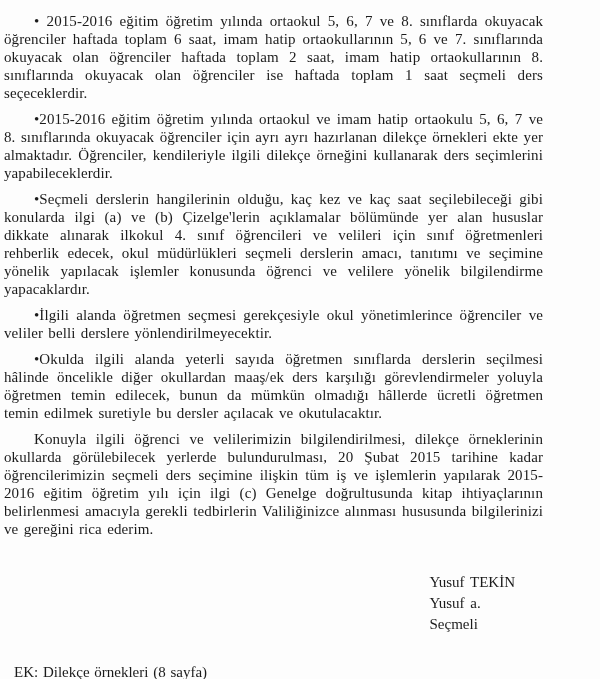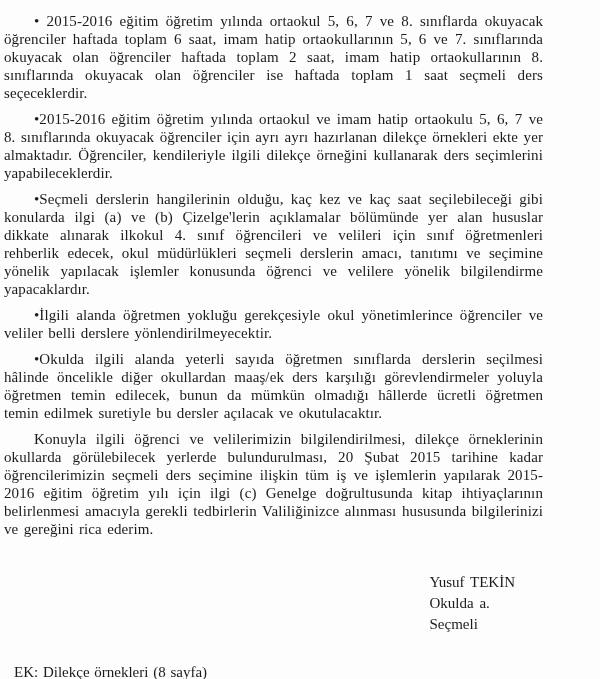--- a/index.html
+++ b/index.html
@@ -50,27 +50,27 @@
 
 <div class="page">
 
   <p class="body-par">• 2015-2016 eğitim öğretim yılında ortaokul 5, 6, 7 ve 8. sınıflarda okuyacak öğrenciler haftada toplam 6 saat, imam hatip ortaokullarının 5, 6 ve 7. sınıflarında okuyacak olan öğrenciler haftada toplam 2 saat, imam hatip ortaokullarının 8. sınıflarında okuyacak olan öğrenciler ise haftada toplam 1 saat seçmeli ders seçeceklerdir.</p>
 
   <p class="body-par">•2015-2016 eğitim öğretim yılında ortaokul ve imam hatip ortaokulu 5, 6, 7 ve 8. sınıflarında okuyacak öğrenciler için ayrı ayrı hazırlanan dilekçe örnekleri ekte yer almaktadır. Öğrenciler, kendileriyle ilgili dilekçe örneğini kullanarak ders seçimlerini yapabileceklerdir.</p>
 
   <p class="body-par">•Seçmeli derslerin hangilerinin olduğu, kaç kez ve kaç saat seçilebileceği gibi konularda ilgi (a) ve (b) Çizelge'lerin açıklamalar bölümünde yer alan hususlar dikkate alınarak ilkokul 4. sınıf öğrencileri ve velileri için sınıf öğretmenleri rehberlik edecek, okul müdürlükleri seçmeli derslerin amacı, tanıtımı ve seçimine yönelik yapılacak işlemler konusunda öğrenci ve velilere yönelik bilgilendirme yapacaklardır.</p>
 
 
-  <p class="body-par">•İlgili alanda öğretmen yokluğu gerekçesiyle okul yönetimlerince öğrenciler ve veliler belli derslere yönlendirilmeyecektir.</p>
+  <p class="body-par">•İlgili alanda öğretmen seçmesi gerekçesiyle okul yönetimlerince öğrenciler ve veliler belli derslere yönlendirilmeyecektir.</p>
 
   <p class="body-par">•Okulda ilgili alanda yeterli sayıda öğretmen sınıflarda derslerin seçilmesi hâlinde öncelikle diğer okullardan maaş/ek ders karşılığı görevlendirmeler yoluyla öğretmen temin edilecek, bunun da mümkün olmadığı hâllerde ücretli öğretmen temin edilmek suretiyle bu dersler açılacak ve okutulacaktır.</p>
 
   <p class="body-par">Konuyla ilgili öğrenci ve velilerimizin bilgilendirilmesi, dilekçe örneklerinin okullarda görülebilecek yerlerde bulundurulması, 20 Şubat 2015 tarihine kadar öğrencilerimizin seçmeli ders seçimine ilişkin tüm iş ve işlemlerin yapılarak 2015-2016 eğitim öğretim yılı için ilgi (c) Genelge doğrultusunda kitap ihtiyaçlarının belirlenmesi amacıyla gerekli tedbirlerin Valiliğinizce alınması hususunda bilgilerinizi ve gereğini rica ederim.</p>
 
   <div class="signature">
     <div>Yusuf TEKİN</div>
-    <div>Okulda a.</div>
+    <div>Yusuf a.</div>
     <div>Seçmeli</div>
   </div>
 
   <p class="attachment">EK: Dilekçe örnekleri (8 sayfa)</p>
 
 </div>
 
 </body></html>

